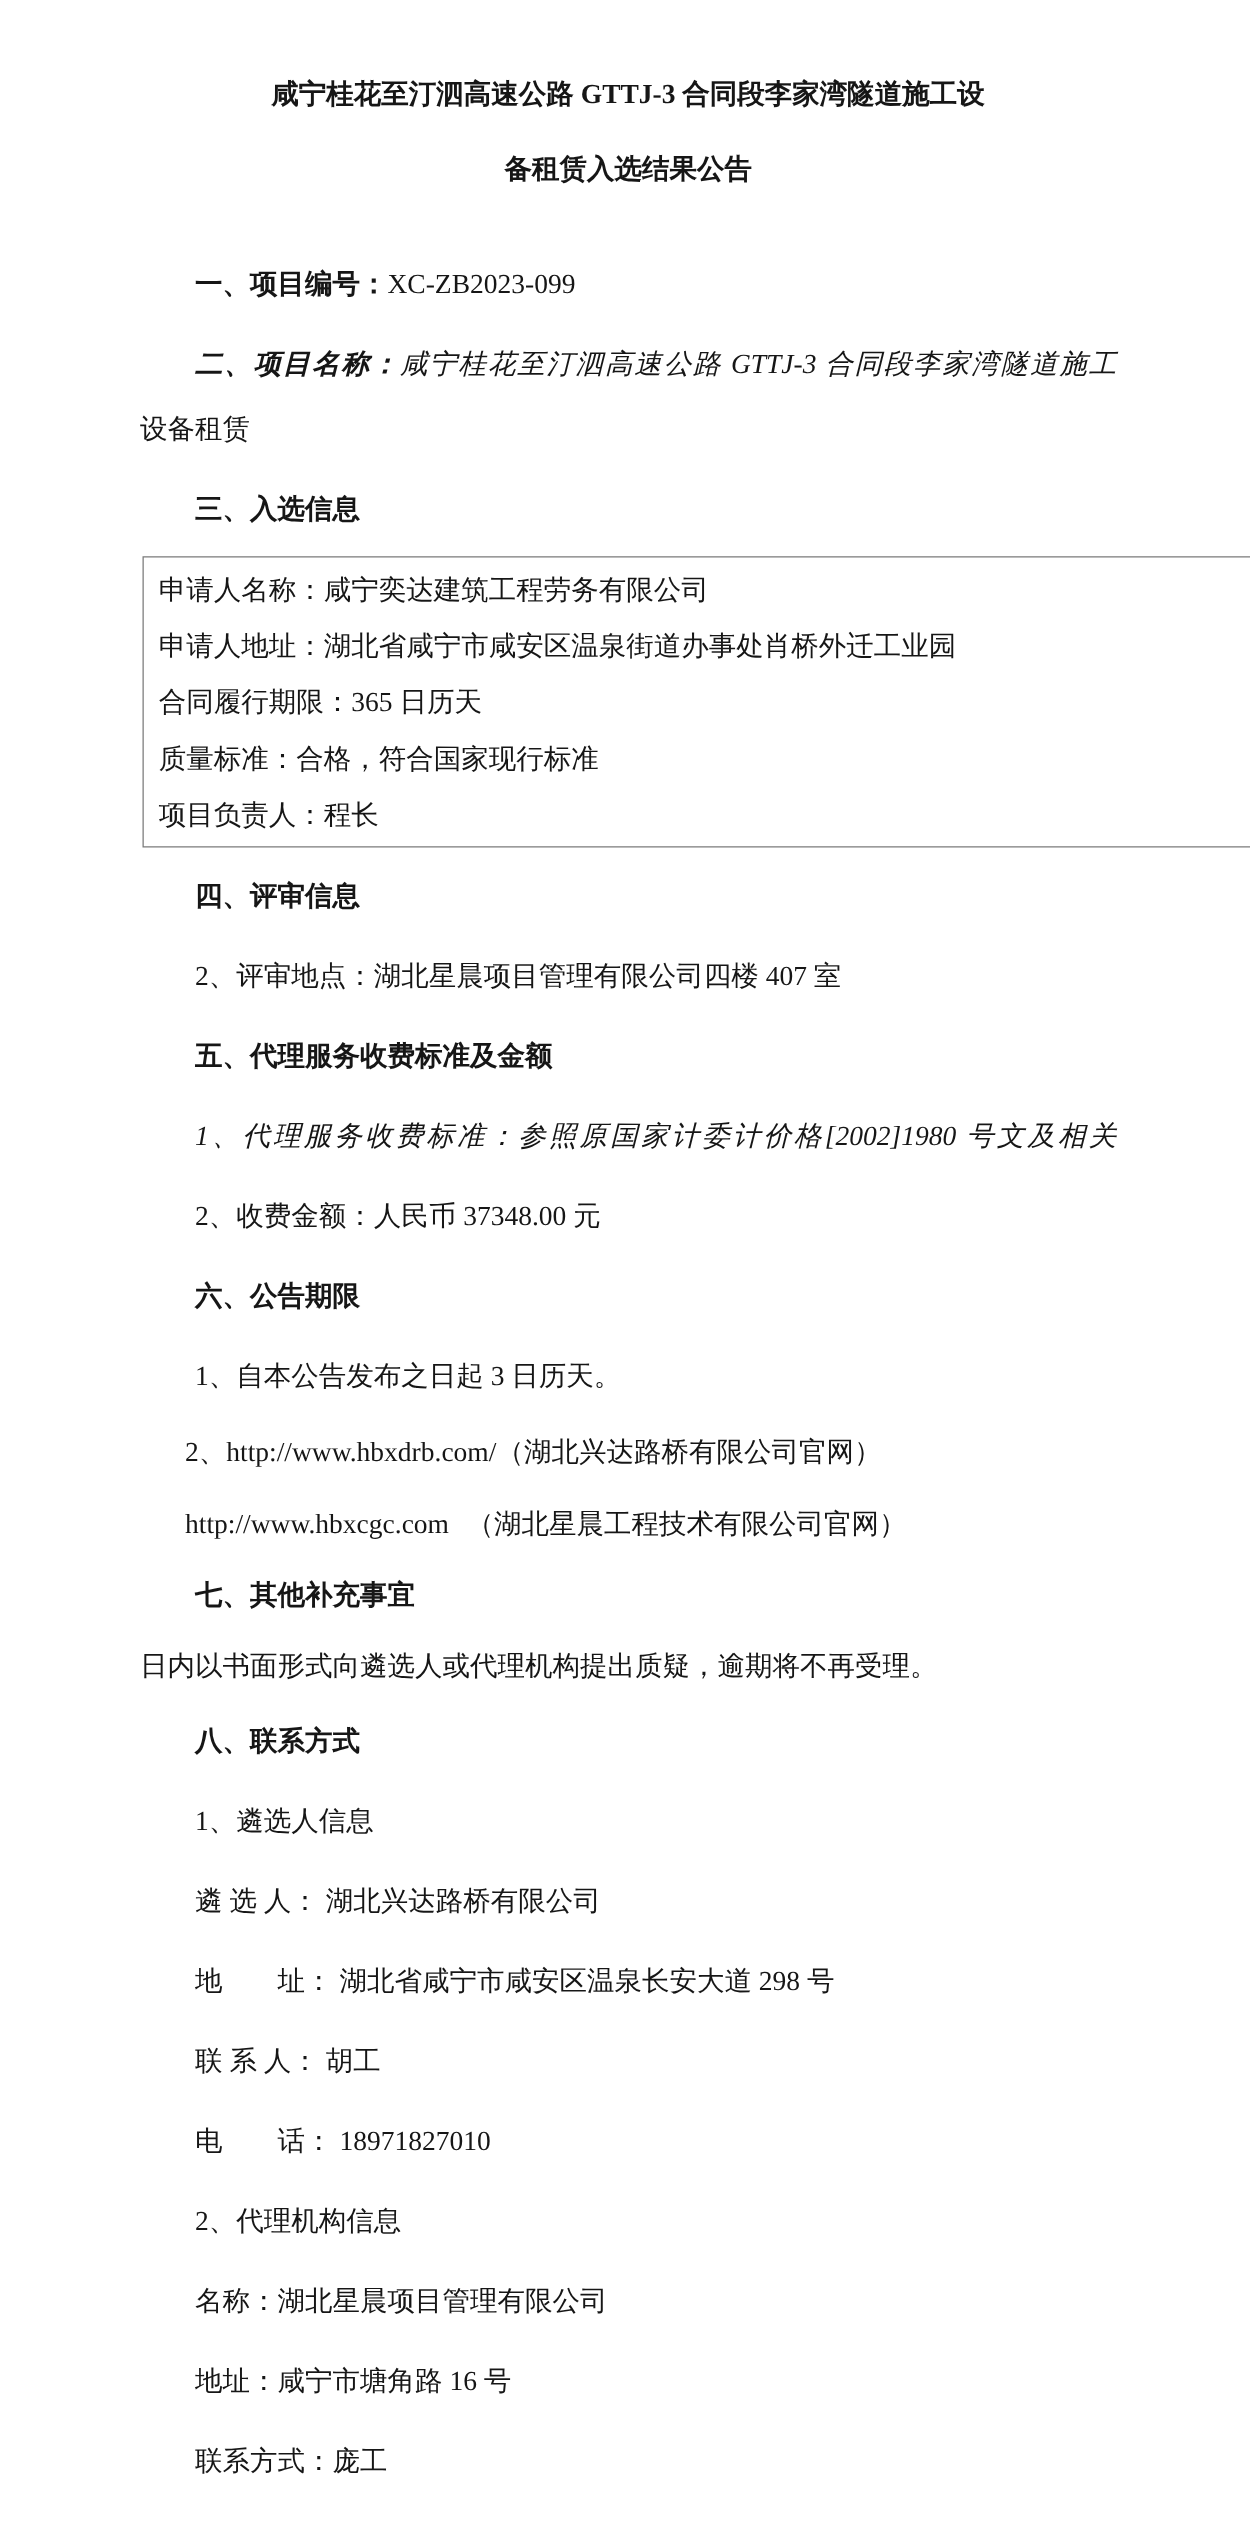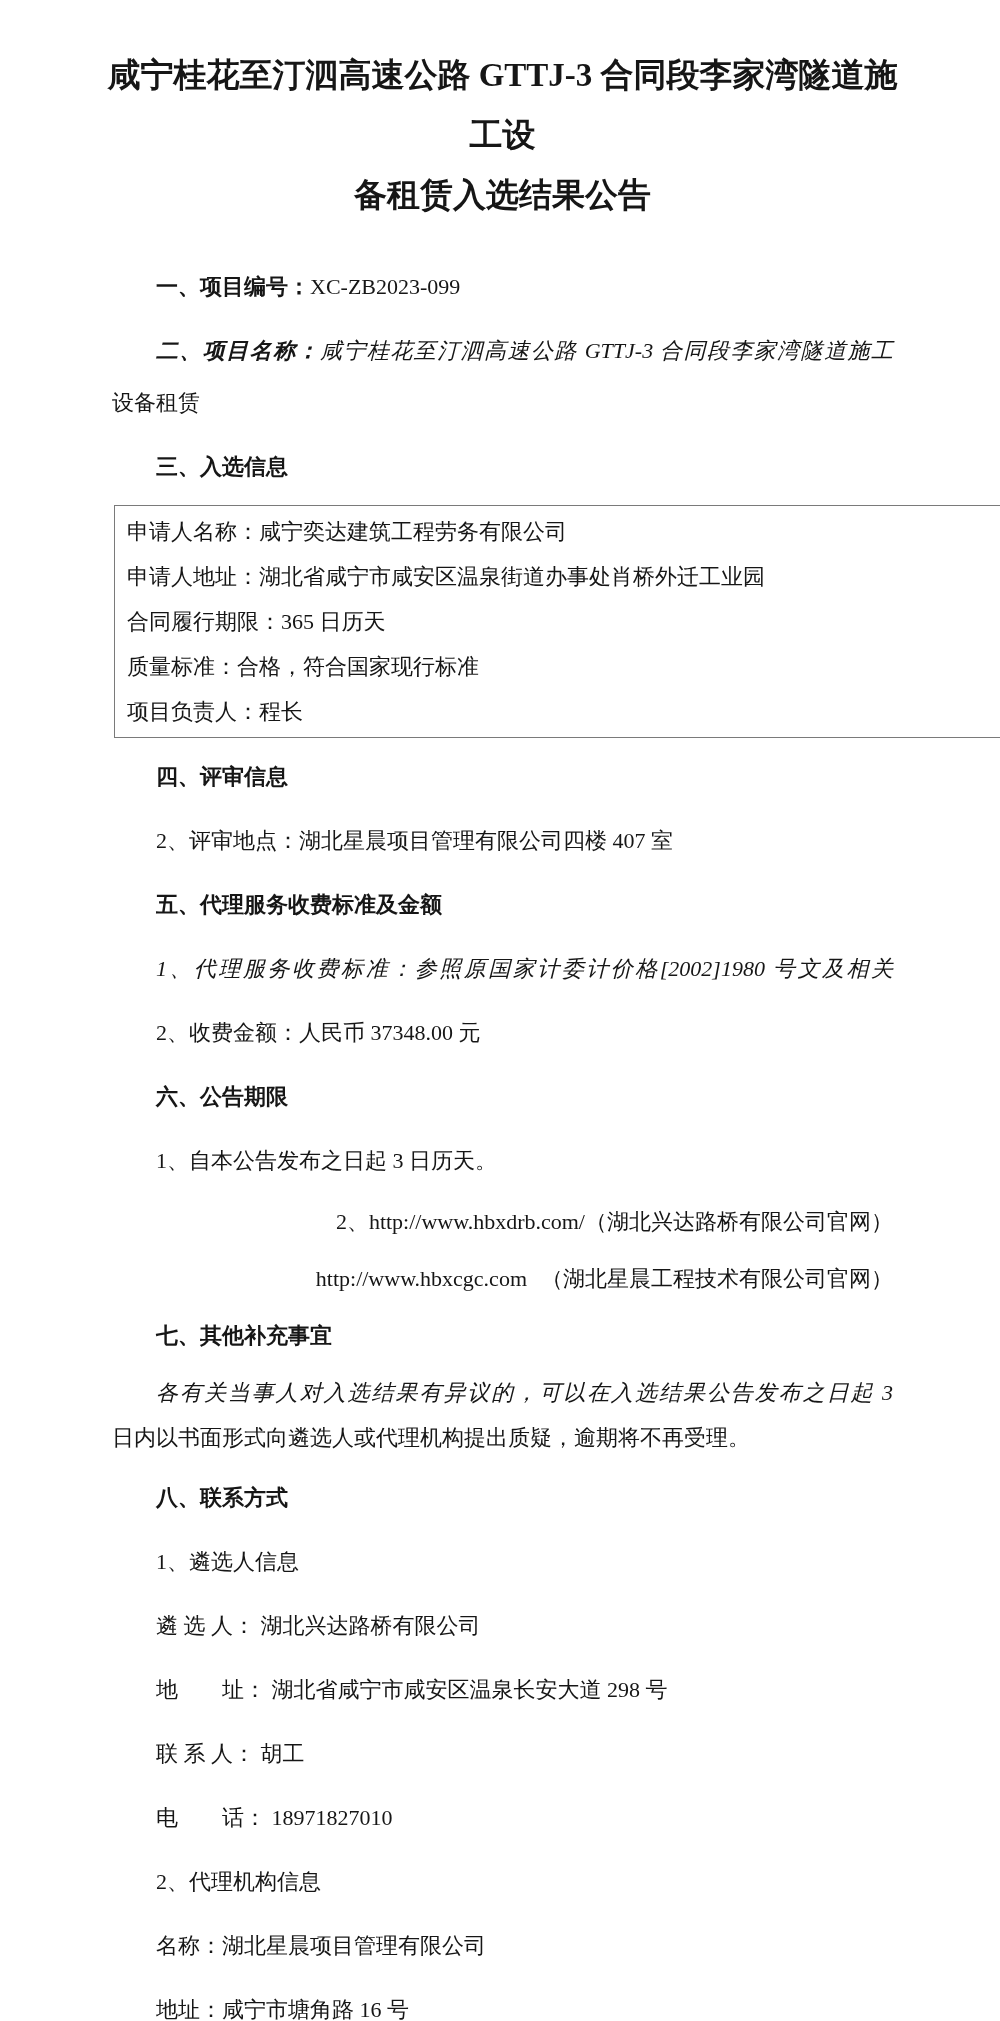--- a/index.html
+++ b/index.html
@@ -7,27 +7,27 @@
     position:relative;
     width:1000px;height:2021px;
     background:#ffffff;
     color:#161616;
     font-family:"Liberation Serif","DejaVu Serif",serif;
     box-sizing:border-box;
     padding:45px 95px 0 100px;
     overflow:hidden;
   }
   .title{
-    font-size:33px;font-weight:bold;line-height:60px;
+    font-size:22px;font-weight:bold;line-height:60px;
     text-align:center;margin:0;
   }
   .para{font-size:22px;line-height:52px;margin:12px;}
   .tight{line-height:45px;}
   .indent{text-indent:44px;}
-  .indent-sm{text-indent:36px;text-align:right;}
+  .indent-sm{text-indent:36px;}
   .b{font-weight:bold;}
   .line{display:block;}
   .jline{text-align:justify;text-align-last:justify;font-style:italic;}
   .mt-first{margin-top:36px;}
   .mt-sec{margin-top:13px;}
   .mt-contact{margin-top:10px;}
   .info-box{
     border:1px solid #7a7a7a;
     margin:5px 0 0 14px;
     width:900px;
@@ -81,21 +81,20 @@
 
   <p class="para indent">1、自本公告发布之日起 3 日历天。</p>
 
   <p class="para tight indent-sm"><span>2、http://www.hbxdrb.com/</span><span>（湖北兴达路桥有限公司官网）</span></p>
 
   <p class="para tight indent-sm"><span>http://www.hbxcgc.com</span><span class="gap-left">（湖北星晨工程技术有限公司官网）</span></p>
 
   <p class="para tight indent b">七、其他补充事宜</p>
 
   <p class="para tight">
-    <span class="line jline indent">各有关当事人对入选结果有异议的，可以在入选结果公告发布之日起 3</span>
     <span class="line">日内以书面形式向遴选人或代理机构提出质疑，逾期将不再受理。</span>
   </p>
 
   <p class="para indent b mt-contact">八、联系方式</p>
 
   <p class="para indent">1、遴选人信息</p>
 
   <p class="para indent"><span>遴 选 人： </span><span>湖北兴达路桥有限公司</span></p>
 
   <p class="para indent"><span>地　　址： </span><span>湖北省咸宁市咸安区温泉长安大道 298 号</span></p>

